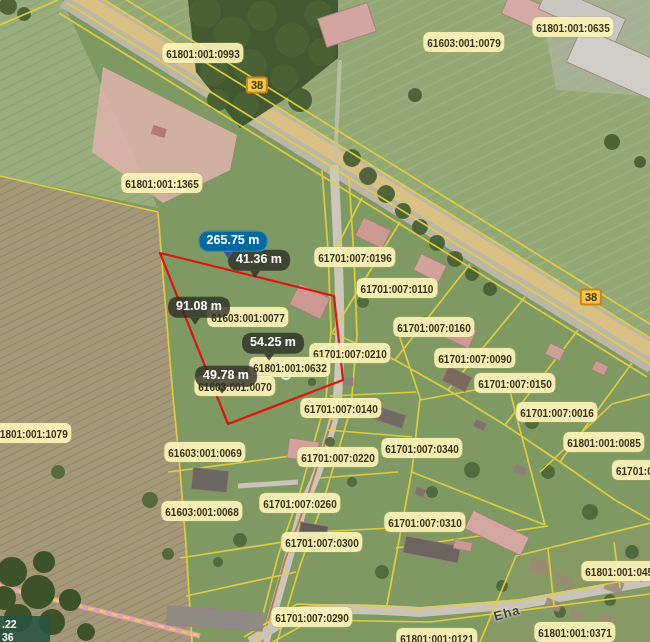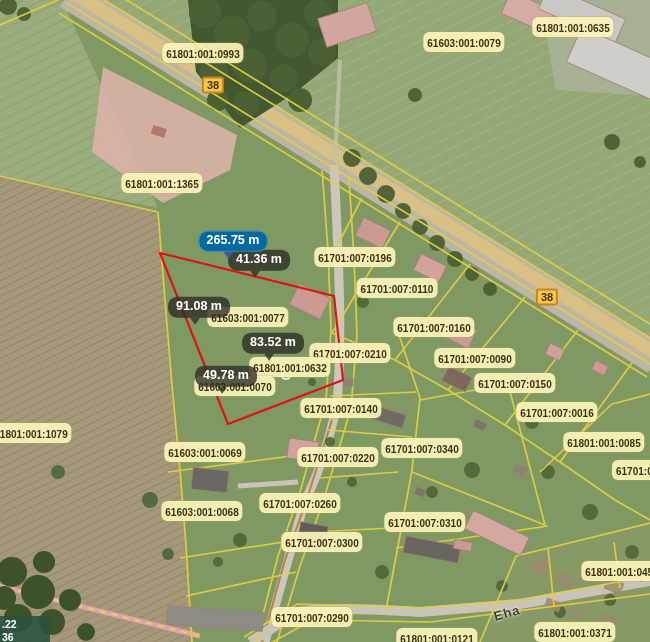--- a/index.html
+++ b/index.html
@@ -8,21 +8,21 @@
   #map-svg{position:absolute;left:0;top:0;}
   .plabel{position:absolute;transform:translate(-50%,-50%);
     background:rgba(252,244,186,0.92);color:#3a3212;
     font:bold 10px/1.2 "Liberation Sans",sans-serif;
     padding:6px 4px 2px;border-radius:6px;white-space:nowrap;
     box-shadow:0 0 0 1px rgba(185,170,85,0.28);}
   .plabel.edge{transform:translateY(-50%);}
   .badge38{position:absolute;transform:translate(-50%,-50%);
     background:#f5c64b;border:2px solid #c9841e;color:#4a3305;
     font:bold 11px/13px "Liberation Sans",sans-serif;
-    padding:0 3px;border-radius:3px;}
+    padding:0 3px;border-radius:3px;margin-left:44px;}
   .mbadge{position:absolute;transform:translate(-50%,-50%);color:#fff;
     font:bold 12.5px/1.25 "Liberation Sans",sans-serif;
     padding:2px 8px 3px;border-radius:9px;white-space:nowrap;}
   .mbadge.dark{background:rgba(44,44,36,0.78);text-align:right;}
   .mbadge.blue{background:#0369a1;box-shadow:inset 0 0 0 1px rgba(255,255,255,0.25);}
   .mbadge::after{content:"";position:absolute;top:100%;left:36%;
     border:5px solid transparent;border-top-width:7px;}
   .mbadge.dark::after{border-top-color:rgba(44,44,36,0.78);}
   .mbadge.blue::after{border-top-color:#46549e;}
   .street-label{position:absolute;transform:translate(-50%,-50%) rotate(-16deg);
@@ -314,21 +314,21 @@
   <div class="plabel" style="left:312px;top:617px">61701:007:0290</div>
   <div class="plabel" style="left:575px;top:632px">61801:001:0371</div>
   <div class="plabel" style="left:437px;top:638px">61801:001:0121</div>
 
   <div class="badge38" style="left:213px;top:85px">38</div>
   <div class="badge38" style="left:547px;top:297px">38</div>
 
   <div class="mbadge blue" style="left:233px;top:241px;z-index:6">265.75 m</div>
   <div class="mbadge dark" style="left:259px;top:260px;z-index:5">41.36 m</div>
   <div class="mbadge dark" style="left:199px;top:307px;z-index:5">91.08 m</div>
-  <div class="mbadge dark" style="left:273px;top:343px;z-index:5">83.52 m</div>
+  <div class="mbadge dark" style="left:273px;top:343px;z-index:5">54.25 m</div>
   <div class="mbadge dark" style="left:226px;top:376px;z-index:5">49.78 m</div>
 
   <div class="street-label" style="left:507px;top:613px">Eha</div>
 
   <div class="coord-box">
     <div>.22</div>
     <div>36</div>
   </div>
 
 </div>

